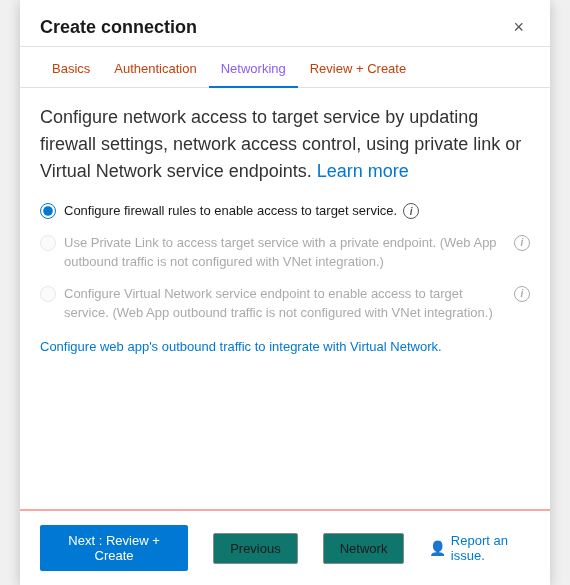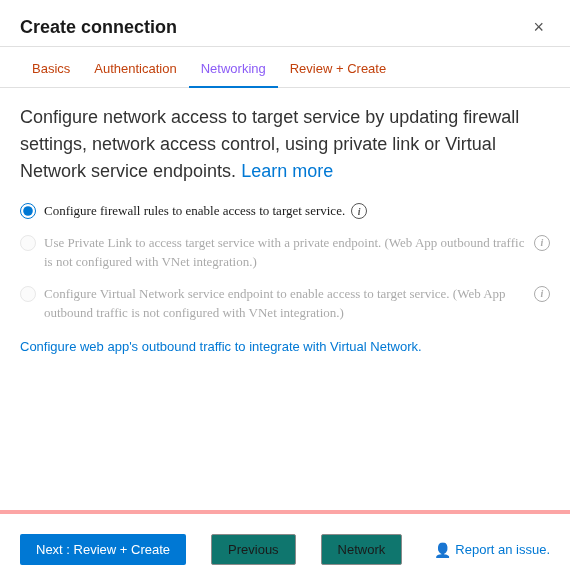--- a/index.html
+++ b/index.html
@@ -7,21 +7,21 @@
       font-family: 'Segoe UI', Arial, sans-serif;
       font-size: 13px;
       background: #f0f0f0;
       display: flex;
       align-items: center;
       justify-content: center;
       min-height: 100vh;
     }
     .dialog {
       background: #fff;
-      width: 570px;
+      width: 530px;
       min-height: 585px;
       box-shadow: 0 2px 12px rgba(0,0,0,0.2);
       display: flex;
       flex-direction: column;
       position: relative;
     }
     .dialog-header {
       display: flex;
       align-items: center;
       justify-content: space-between;
@@ -101,21 +101,20 @@
       accent-color: #0078d4;
     }
     .radio-item.disabled .radio-input {
       cursor: not-allowed;
     }
     .radio-label-wrap {
       display: flex;
       align-items: flex-start;
       gap: 6px;
       flex: 1;
-      font-family: Liberation Serif, serif;
     }
     .radio-label {
       font-size: 13px;
       color: #1a1a1a;
       line-height: 1.5;
     }
     .radio-item.disabled .radio-label {
       color: #555;
     }
     .info-icon {
@@ -136,22 +135,22 @@
     }
     .link-section {
       margin-top: 16px;
     }
     .link-section a {
       color: #0078d4;
       text-decoration: none;
       font-size: 13px;
     }
     .footer {
-      padding: 20px 20px;
-      border-top: 4px solid #fca5a5;
+      padding: 14px 20px;
+      border-top: 2px solid #fca5a5;
       display: flex;
       align-items: center;
       gap: 25px;
     }
     .btn-primary {
       background: #0078d4;
       color: #fff;
       border: none;
       padding: 8px 16px;
       font-size: 13px;

